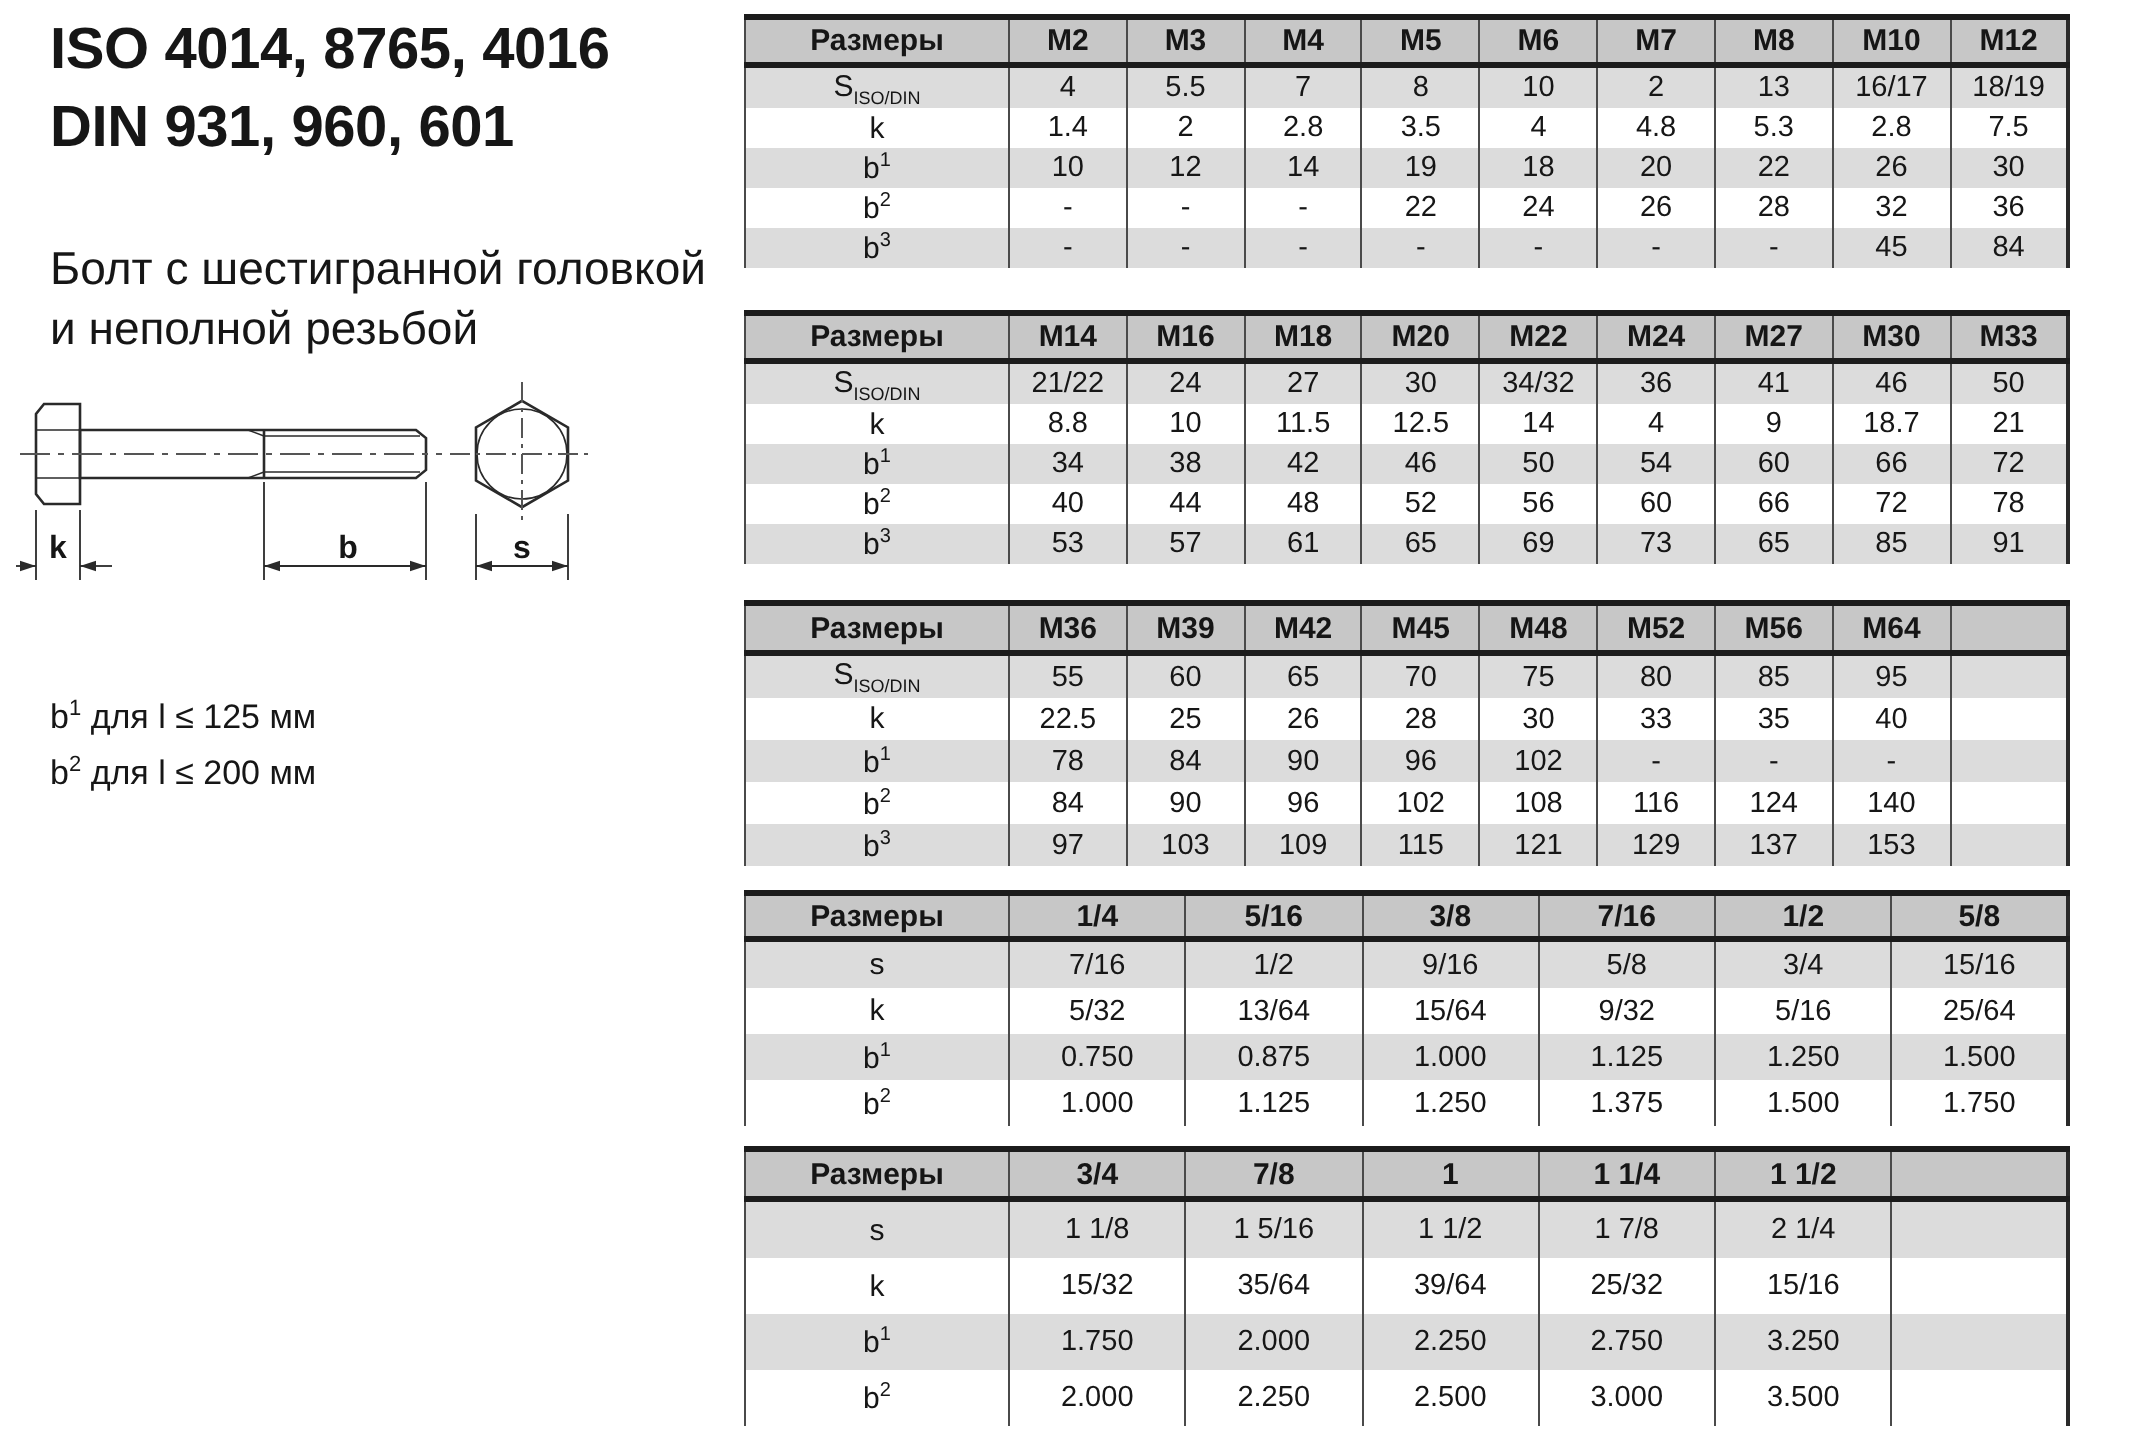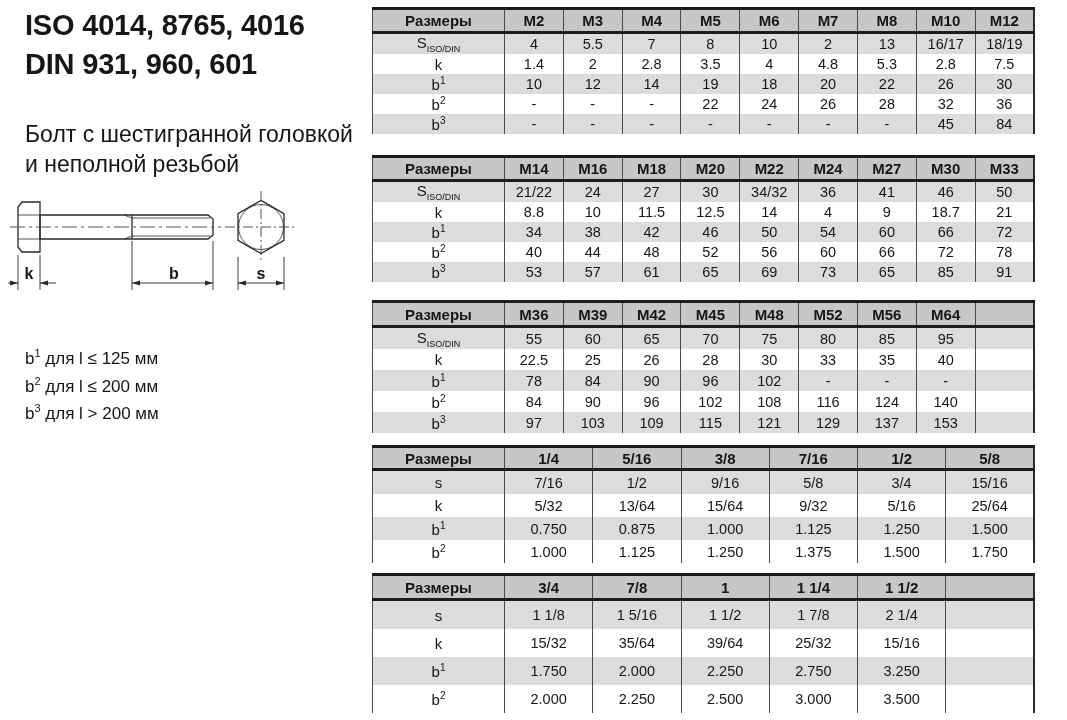--- a/index.html
+++ b/index.html
@@ -138,21 +138,20 @@
       <line class="ext" x1="230" y1="98" x2="276" y2="98"></line>
       <polygon class="arr" points="230,98 238,95.4 238,100.6"></polygon>
       <polygon class="arr" points="276,98 268,95.4 268,100.6"></polygon>
       <text class="dimtext" x="253" y="94" text-anchor="middle">s</text>
     </g>
   </svg>
 
   <div class="notes">
     <div><span>b</span><sup>1</sup> <span>для l ≤ 125 мм</span></div>
     <div><span>b</span><sup>2</sup> <span>для l ≤ 200 мм</span></div>
-    <div><span>b</span><sup>3</sup> <span>для l &gt; 200 мм</span></div>
   </div>
 
   <div class="tables">
     <div class="tblwrap" data-table-idx="0">
         <table>
           <colgroup>
             <col class="labelcol">
             <col>
             <col>
             <col>

